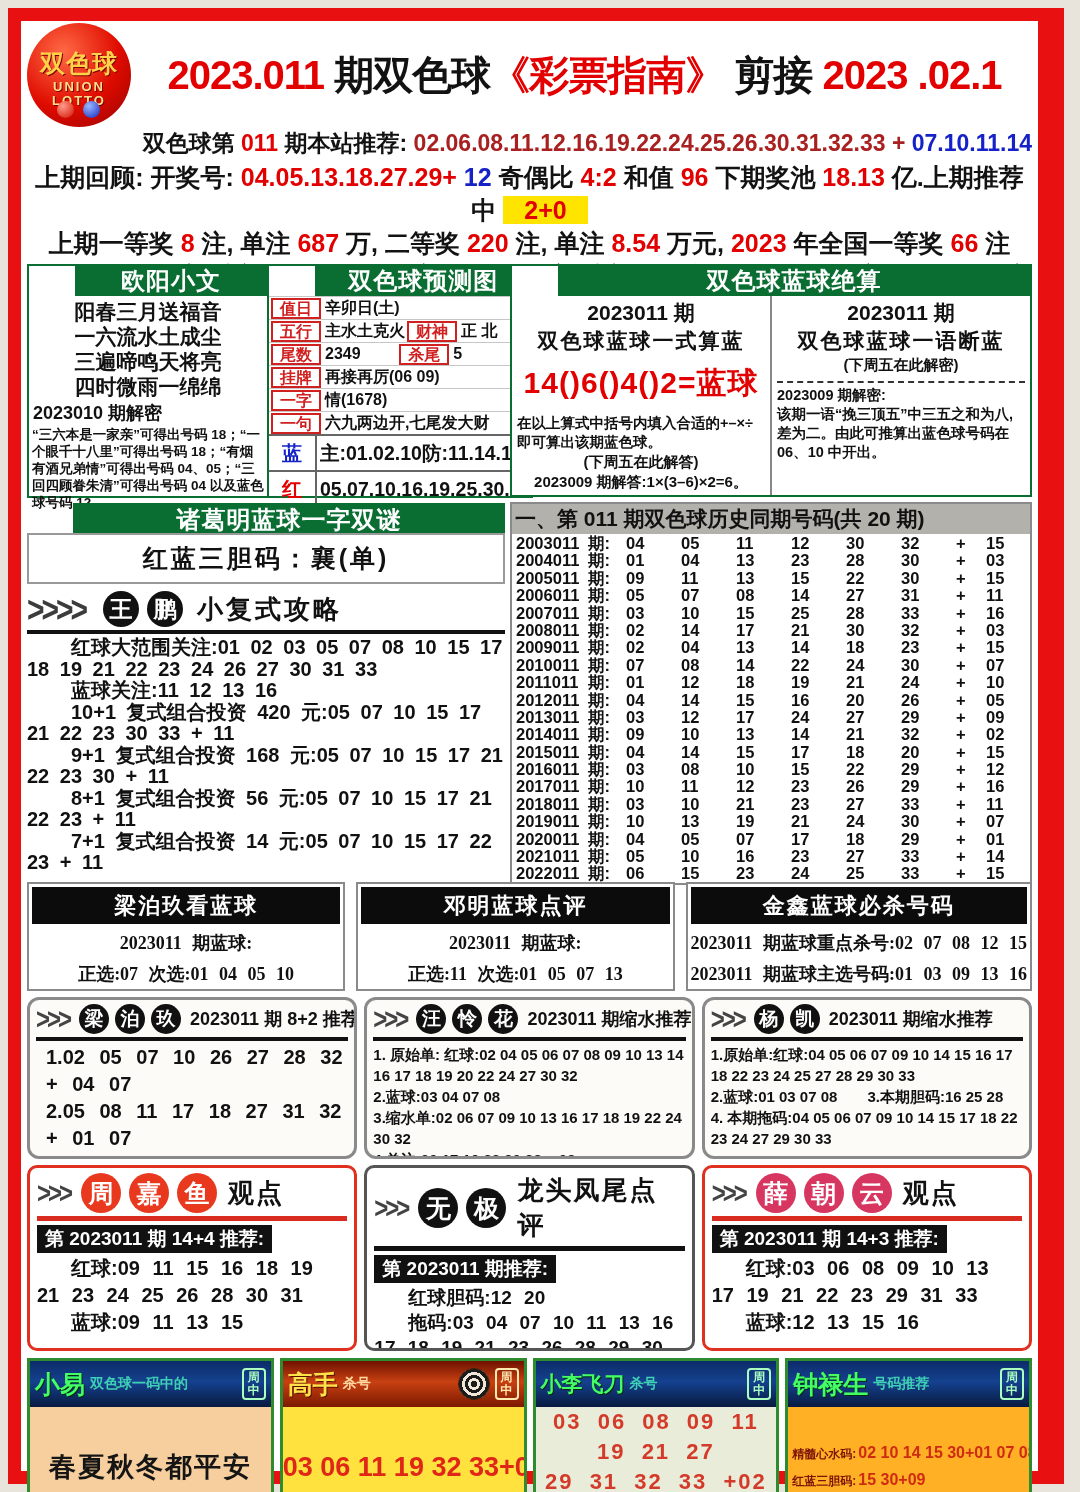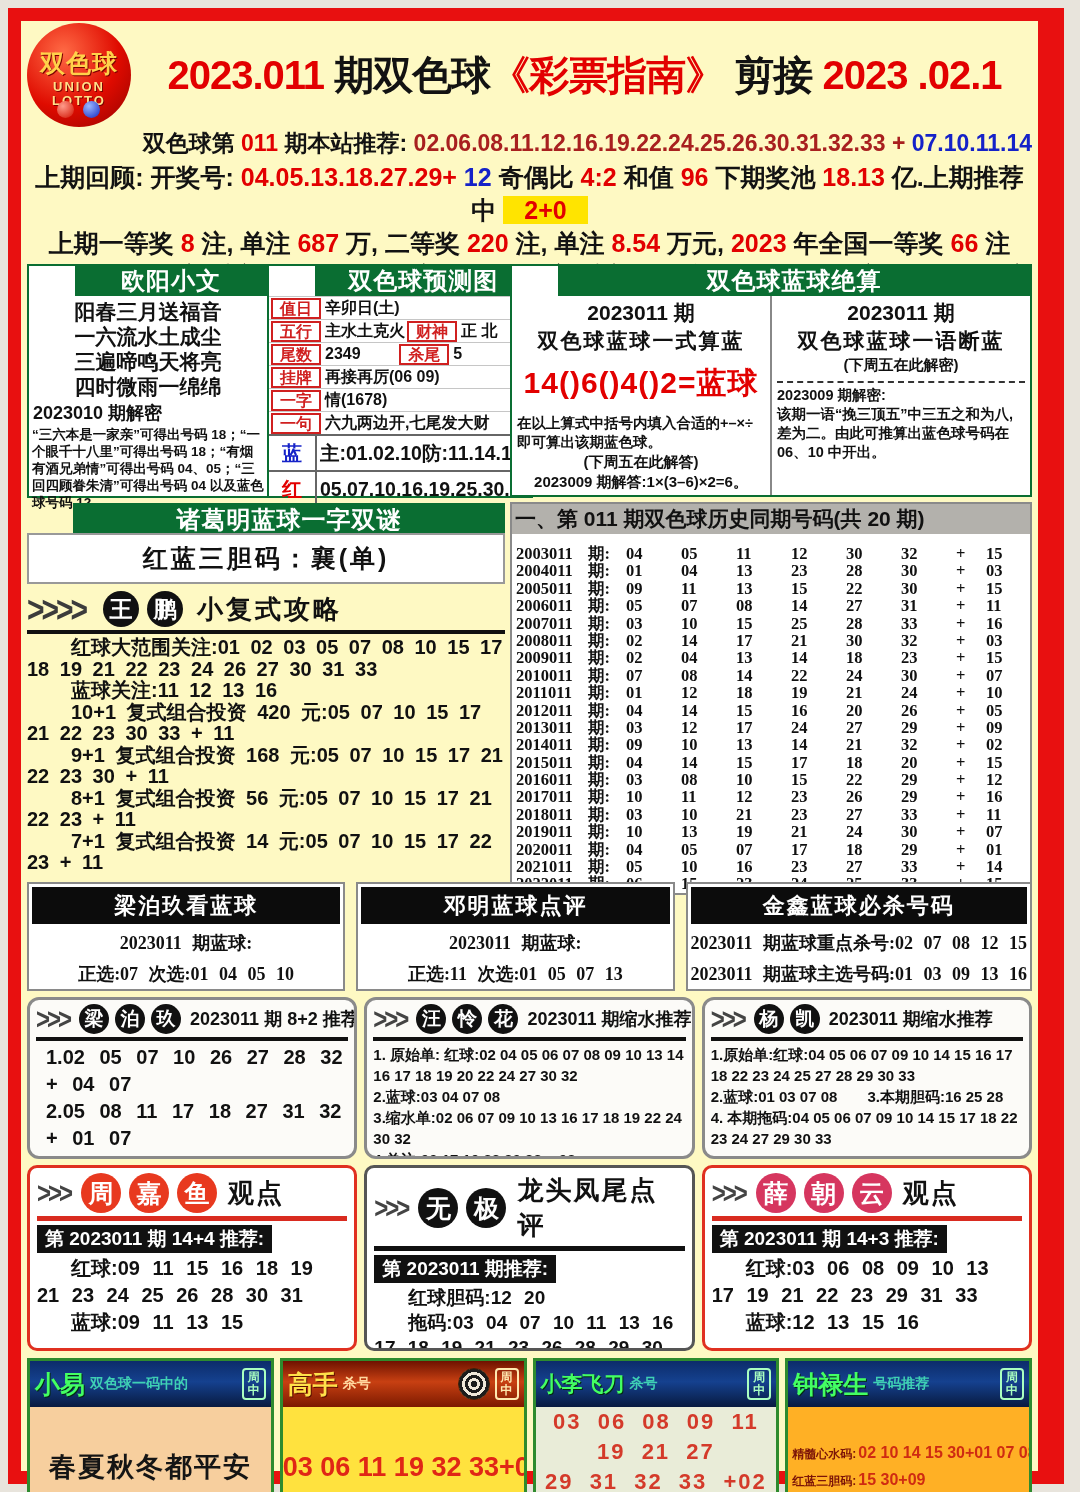--- a/index.html
+++ b/index.html
@@ -4,21 +4,21 @@
 <style>
   * { box-sizing: border-box; margin: 0; padding: 0; }
   body {
     width: 1080px; height: 1492px; position: relative;
     background: #e8e4dc; overflow: hidden;
     font-family: "Liberation Sans", sans-serif; color: #111;
   }
   .frame {
     position: absolute; left: 8px; top: 8px; width: 1056px; height: 1476px;
     border: 13px solid #e81010; border-right-width: 26px;
-    background: #fef9c3; padding: 4px 6px;
+    background: #ffffff; padding: 4px 6px;
     display: flex; flex-direction: column;
   }
   .red { color: #e20000; } .blk { color: #121212; }
   .blue { color: #1522c8; } .dred { color: #a8201f; }
   .hl { background: #ffe400; color: #e20000; padding: 0 21px; }
 
   
   .hdr-top { display: flex; height: 100px; align-items: center; }
   .logo { width: 110px; height: 100px; position: relative; flex: 0 0 110px; }
   .logo-circle {
@@ -63,21 +63,21 @@
   .bc-period { text-align: center; font-size: 21px; font-weight: bold; }
   .bc-title { text-align: center; font-size: 21px; font-weight: bold; letter-spacing: 2px; }
   .bc-formula { text-align: center; color: #e20000; font-size: 30px; font-weight: bold; margin: 8px 0 10px; letter-spacing: 1px; }
   .bc-phrase { text-align: center; color: #e20000; font-size: 31px; font-weight: bold; margin: 8px 0 8px; letter-spacing: 6px; }
   .bc-note { font-size: 14.5px; font-weight: bold; line-height: 19px; }
   .bc-center { text-align: center; font-size: 15px; font-weight: bold; line-height: 20px; }
   .bc-dash { border-top: 2px dashed #333; margin: 6px 0 3px; }
 
   .history { flex: 1; margin-top: 5px; border: 2px solid #8a8a8a; display: flex; flex-direction: column; background: #fff; }
   .h-head { background: #b3b1ac; font-size: 21px; font-weight: bold; height: 30px; line-height: 30px; padding-left: 3px; white-space: nowrap; overflow: hidden; }
-  .h-rows { flex: 1; padding: 11px 4px 0 4px; font-family: Liberation Serif, serif; font-weight: bold; font-size: 16.5px; }
+  .h-rows { flex: 1; padding: 1px 4px 0 4px; font-family: Liberation Sans, sans-serif; font-weight: bold; font-size: 16.5px; }
   .hrow { display: flex; height: 17.4px; line-height: 17.4px; }
   .hp { width: 72px; flex: 0 0 72px; }
   .hq { width: 38px; flex: 0 0 38px; }
   .hn { flex: 1; text-align: left; }
   .hplus { width: 30px; flex: 0 0 30px; }
   .hb { width: 40px; flex: 0 0 40px; }
 
   .midL { flex: 1; margin-top: 5px; display: flex; flex-direction: column; overflow: hidden; }
   .zg-head { border: 2px solid #0a6e32; border-bottom: none; }
   .riddle { border: 2px solid #999; text-align: center; font-size: 25px; font-weight: bold; padding: 7px 0; letter-spacing: 3px; background: #fff; }

